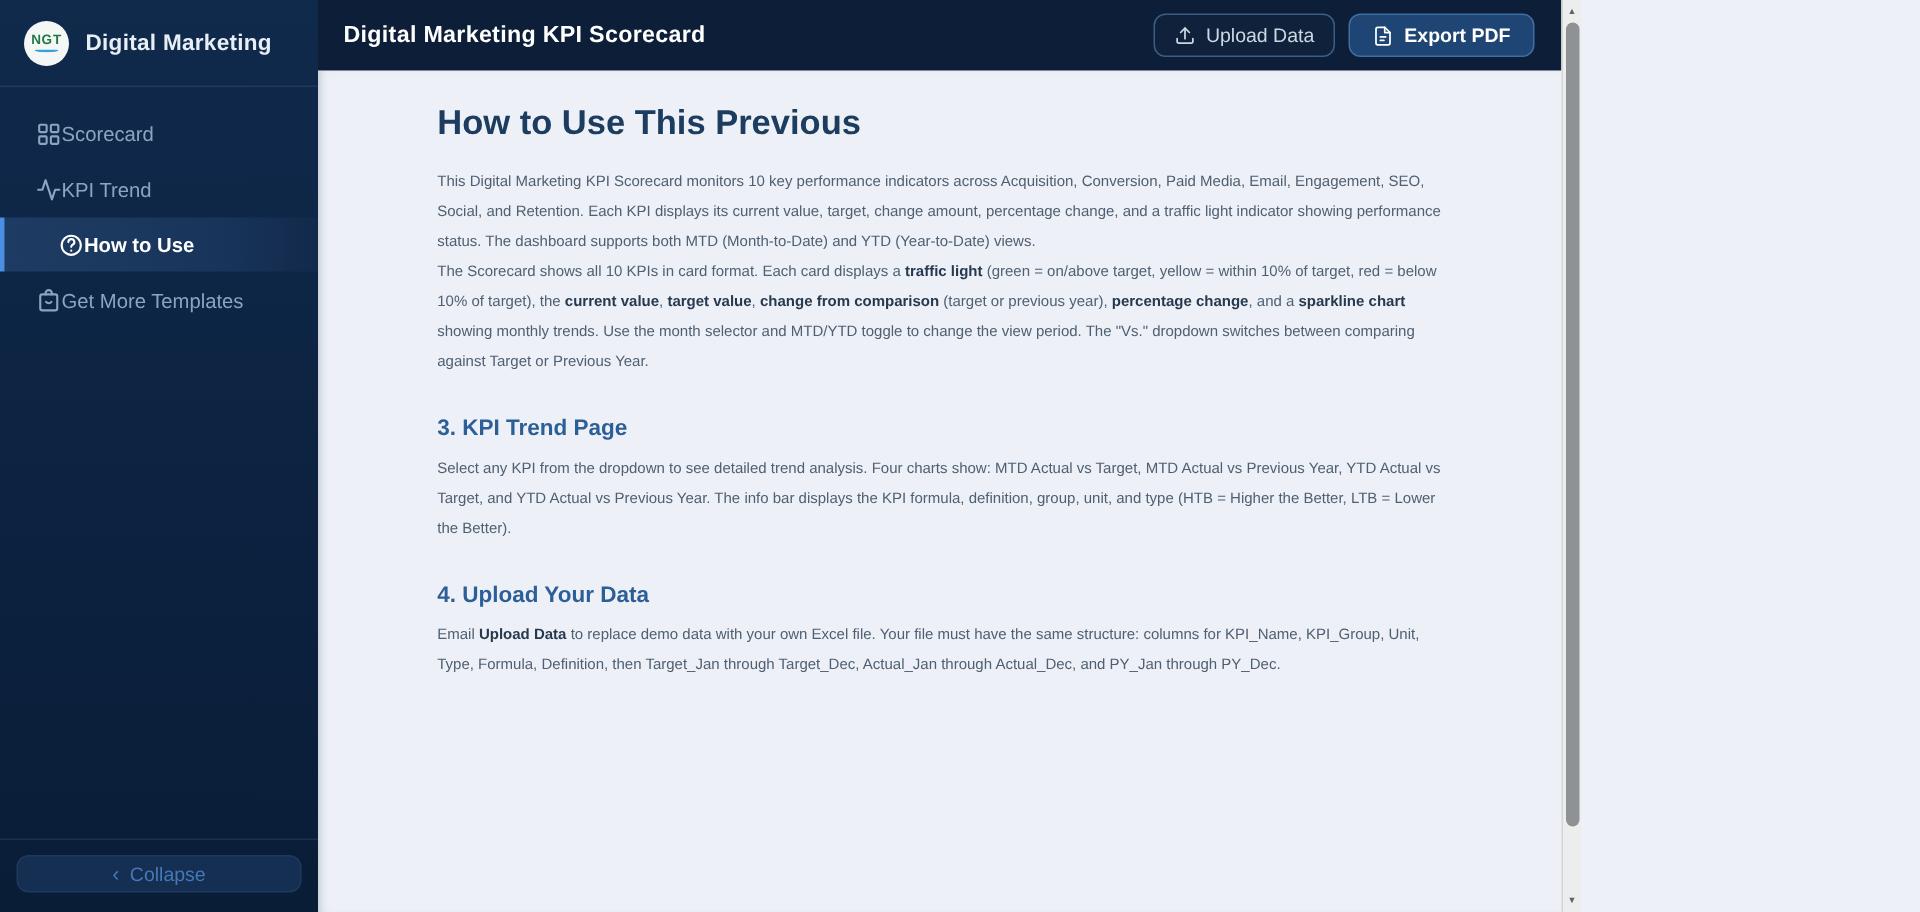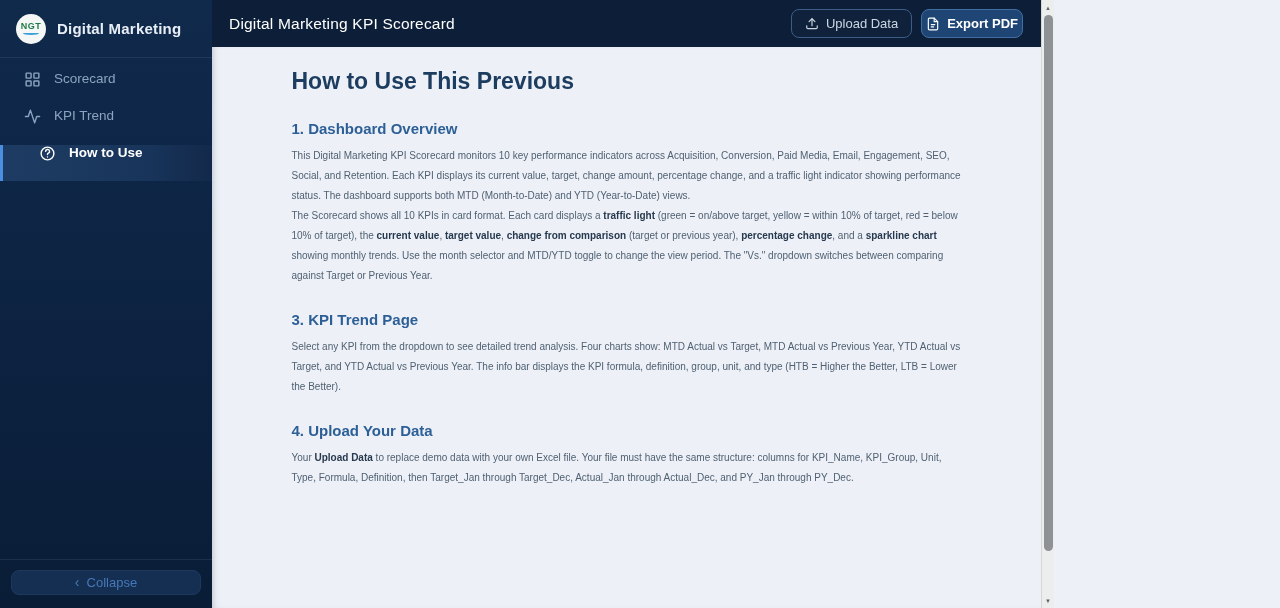--- a/index.html
+++ b/index.html
@@ -24,21 +24,21 @@
     width:30px; height:30px; border-radius:50%; background:#f5f7f6;
     display:flex; flex-direction:column; align-items:center; justify-content:center;
     flex:0 0 30px;
   }
   .logo-text { font-size:9px; font-weight:bold; color:#1e7a46; letter-spacing:0.5px; line-height:1; }
   .logo-swoosh { width:16px; height:3px; border-bottom:2px solid #3aa0d8; border-radius:50%; margin-top:1px; }
   .brand { font-size:15px; font-weight:bold; color:#e8eef6; letter-spacing:0.2px; }
 
   .nav { padding-top:13px; flex:1 1 auto; }
   .nav-item {
-    height:36px; display:flex; gap:13px;
+    height:36px; display:flex; align-items:center; 
     padding:0 14px 0 21px; border-left:3px solid transparent;
     font-size:13.5px; color:#8da4c1; cursor:pointer; margin-bottom:1px;
   }
   .nav-item svg { width:17px; height:17px; flex:0 0 17px; }
   .nav-item.active {
     background:linear-gradient(90deg,#1e3c63 0%,#18345a 70%,#12294a 100%);
     border-left:3px solid #4b8fe2; color:#ffffff; font-weight:bold;padding-left:36px;
   }
   .sidebar-footer {
     border-top:1px solid rgba(255,255,255,0.08);
@@ -52,31 +52,31 @@
   }
   .collapse-chevron { font-size:14px; line-height:1; margin-top:-1px; }
 
   
   .main { flex:1 1 auto; display:flex; flex-direction:column; background:#edf1f7; min-width:0; }
   .topbar {
     height:47px; flex:0 0 47px; background:#0c1e38;
     display:flex; align-items:center; justify-content:space-between;
     padding:0 18px 0 17px;
   }
-  .topbar-title { font-size:15.5px; font-weight:normal; color:#ffffff; letter-spacing:0.2px;text-align:right; }
+  .topbar-title { font-size:15.5px; font-weight:bold; color:#ffffff; letter-spacing:0.2px;text-align:right; }
   .topbar-actions { display:flex; align-items:center; gap:9px; }
   .btn {
     display:flex; align-items:center; gap:7px; border-radius:8px;
     font-size:13px; padding:6px 13px; cursor:pointer; font-family:inherit;
     background:rgba(255,255,255,0.02); border:1px solid #3c5d85; color:#ccd7e3;
   }
   .btn svg { width:14px; height:14px; }
   .btn.primary {
     background:#1e4573; border:1px solid #416ea2; color:#ffffff; font-weight:bold;
-    padding:6px 4px;
+    padding:6px 15px;
   }
 
   .content {
     flex:1 1 auto; display:flex; justify-content:center; overflow:hidden;
     box-shadow:inset 5px 0 7px -5px rgba(10,30,60,0.28);
   }
   .doc { width:670px; padding-top:21px; }
   .doc h1 { font-size:23px; font-weight:bold; color:#1d3d60; margin-bottom:17px; }
   .doc h2 { font-size:15px; font-weight:bold; color:#2d5f97; margin-top:25px; margin-bottom:9px; }
   .doc p  { font-size:10px; line-height:20px; color:#506072; }
@@ -135,20 +135,30 @@
       </div>
       <div class="nav-item active">
         <span style="display:flex">
           <svg viewBox="0 0 24 24" fill="none" stroke="currentColor" stroke-width="2" stroke-linecap="round">
               <circle cx="12" cy="12" r="9"></circle>
               <path d="M9.3 9a2.8 2.8 0 1 1 3.9 2.6c-.8.35-1.2.9-1.2 1.9"></path>
               <line x1="12" y1="17" x2="12" y2="17.1"></line>
             </svg>
         </span>
         <span>How to Use</span>
+      </div>
+      <div class="nav-item">
+        <span style="display:flex">
+          <svg viewBox="0 0 24 24" fill="none" stroke="currentColor" stroke-width="2" stroke-linecap="round" stroke-linejoin="round">
+              <rect x="4" y="6" width="16" height="15" rx="2"></rect>
+              <path d="M9 6V5a3 3 0 0 1 6 0v1"></path>
+              <path d="M9.5 13c.6.8 1.5 1.3 2.5 1.3s1.9-.5 2.5-1.3"></path>
+            </svg>
+        </span>
+        <span>Get More Templates</span>
       </div>
     </nav>
 
     <div class="sidebar-footer">
       <button class="collapse-btn">
         <span class="collapse-chevron">‹</span>
         <span>Collapse</span>
       </button>
     </div>
   </aside>
@@ -178,27 +188,26 @@
           </span>
           <span>Export PDF</span>
         </button>
       </div>
     </header>
 
     <div class="content">
       <div class="doc">
         <h1>How to Use This Previous</h1>
         <div>
-            <h2>1. Dashboard Overview</h2>
             <p><span>This Digital Marketing KPI Scorecard monitors 10 key performance indicators across Acquisition, Conversion, Paid Media, Email, Engagement, SEO, Social, and Retention. Each KPI displays its current value, target, change amount, percentage change, and a traffic light indicator showing performance status. The dashboard supports both MTD (Month-to-Date) and YTD (Year-to-Date) views.</span></p>
             <p><span>The Scorecard shows all 10 KPIs in card format. Each card displays a </span><strong>traffic light</strong><span> (green = on/above target, yellow = within 10% of target, red = below 10% of target), the </span><strong>current value</strong><span>, </span><strong>target value</strong><span>, </span><strong>change from comparison</strong><span> (target or previous year), </span><strong>percentage change</strong><span>, and a </span><strong>sparkline chart</strong><span> showing monthly trends. Use the month selector and MTD/YTD toggle to change the view period. The "Vs." dropdown switches between comparing against Target or Previous Year.</span></p>
             <h2>3. KPI Trend Page</h2>
             <p><span>Select any KPI from the dropdown to see detailed trend analysis. Four charts show: MTD Actual vs Target, MTD Actual vs Previous Year, YTD Actual vs Target, and YTD Actual vs Previous Year. The info bar displays the KPI formula, definition, group, unit, and type (HTB = Higher the Better, LTB = Lower the Better).</span></p>
             <h2>4. Upload Your Data</h2>
-            <p><span>Your </span><strong>Upload Data</strong><span> to replace demo data with your own Excel file. Your file must have the same structure: columns for KPI_Name, KPI_Group, Unit, Type, Formula, Definition, then Target_Jan through Target_Dec, Actual_Jan through Actual_Dec, and PY_Jan through PY_Dec.</span></p>
+            <p><span>Email </span><strong>Upload Data</strong><span> to replace demo data with your own Excel file. Your file must have the same structure: columns for KPI_Name, KPI_Group, Unit, Type, Formula, Definition, then Target_Jan through Target_Dec, Actual_Jan through Actual_Dec, and PY_Jan through PY_Dec.</span></p>
           </div>
       </div>
     </div>
   </div>
 
   <div class="scrollbar">
     <div class="scroll-arrow up">▲</div>
     <div class="scroll-thumb"></div>
     <div class="scroll-arrow down">▼</div>
   </div>

